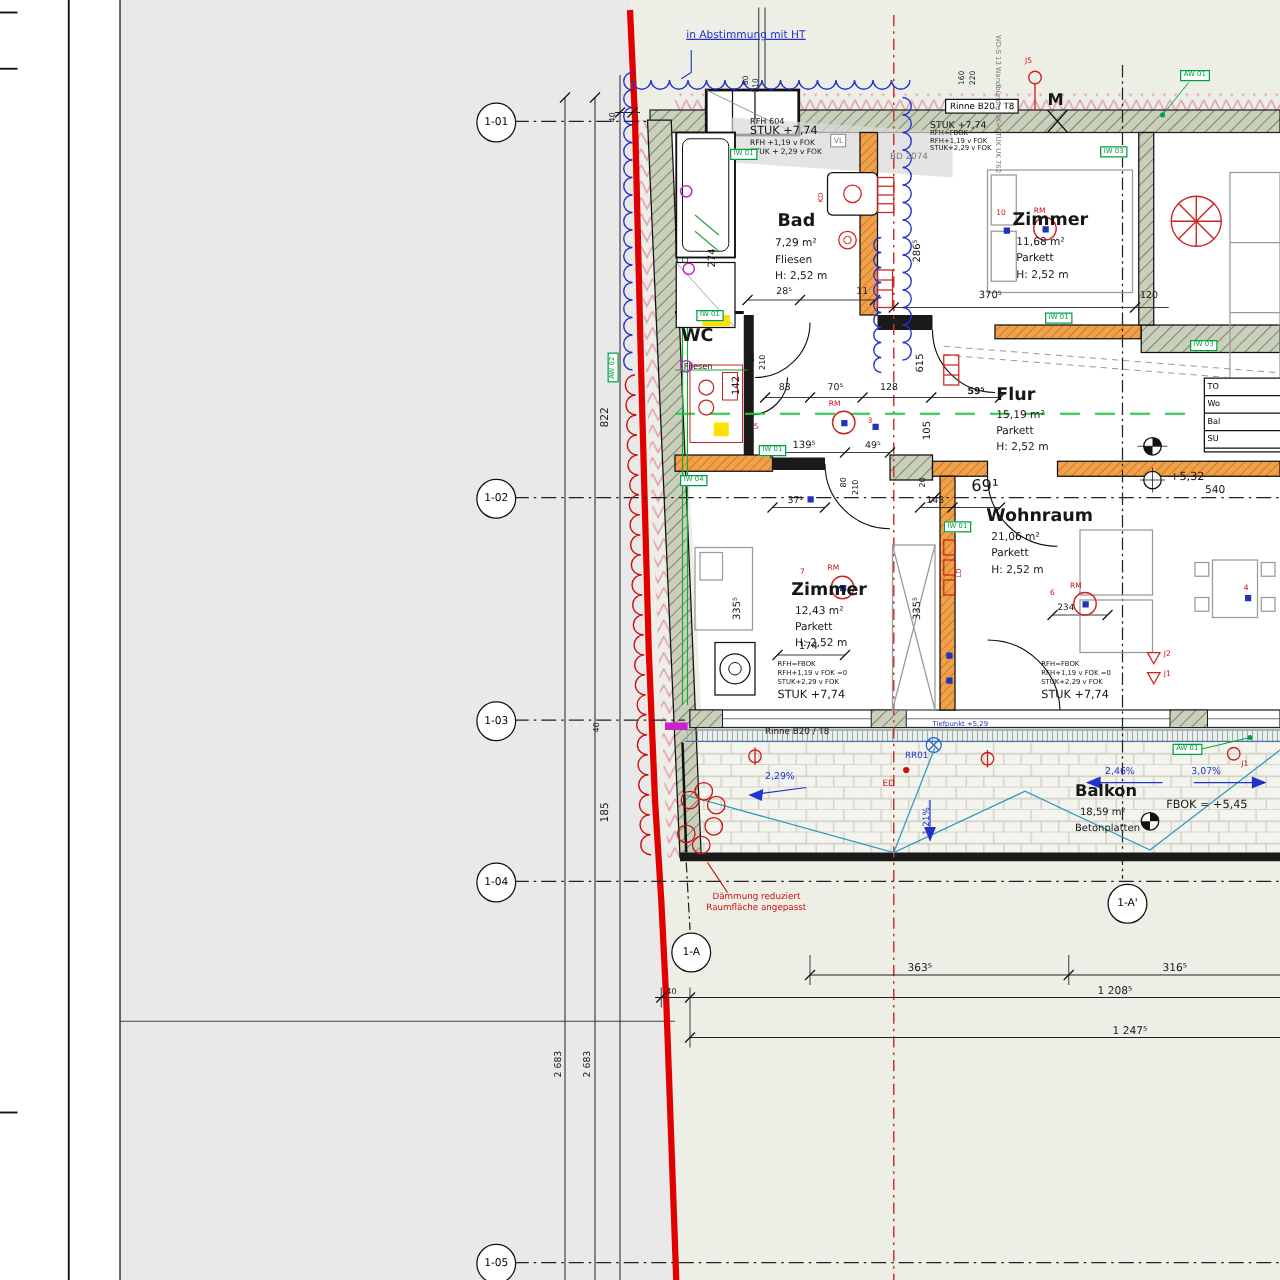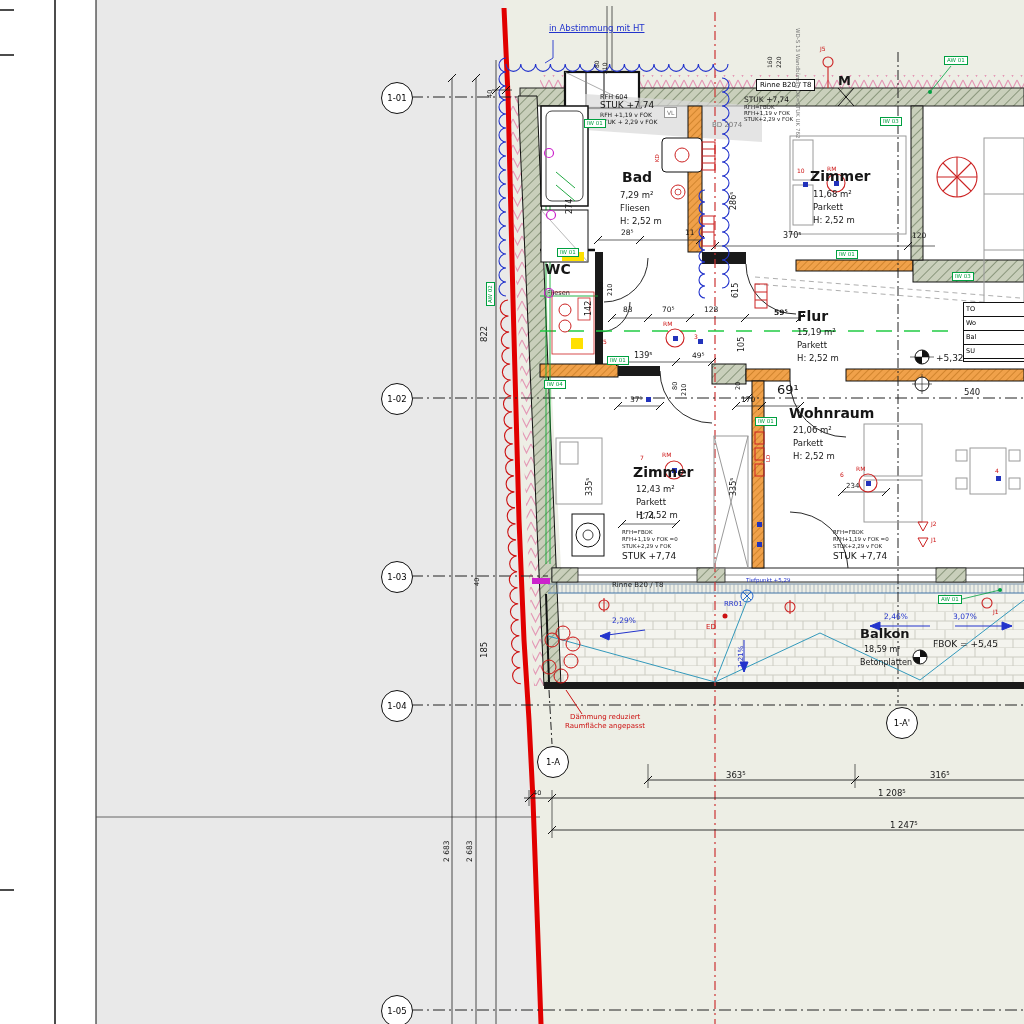--- a/index.html
+++ b/index.html
@@ -391,21 +391,21 @@
 <div class="L" style="left:636px;top:485px;font-size:8.5px;">12,43 m²</div>
 <div class="L" style="left:636px;top:498px;font-size:8.5px;">Parkett</div>
 <div class="L" style="left:636px;top:511px;font-size:8.5px;">H: 2,52 m</div>
 
 <div class="L B" style="left:860px;top:627px;font-size:13px;">Balkon</div>
 <div class="L" style="left:864px;top:646px;font-size:8px;">18,59 m²</div>
 <div class="L" style="left:860px;top:659px;font-size:8px;">Betonplatten</div>
 <div class="L" style="left:933px;top:640px;font-size:9px;">FBOK = +5,45</div>
 
 <div class="L" style="left:936px;top:343px;font-size:9px;margin-left:39px;">+5,46</div>
-<div class="L" style="left:936px;top:354px;font-size:9px;">+5,32</div>
+<div class="L" style="left:936px;top:378px;font-size:9px;">+5,32</div>
 <div class="L blue" style="left:746px;top:578px;font-size:5.5px;">Tiefpunkt +5,29</div>
 <div class="L blue" style="left:612px;top:617px;font-size:7.5px;">2,29%</div>
 <div class="L blue R" style="left:738px;top:668px;font-size:7px;">1,21%</div>
 <div class="L blue" style="left:884px;top:613px;font-size:7.5px;">2,46%</div>
 <div class="L blue" style="left:953px;top:613px;font-size:7.5px;">3,07%</div>
 
 <div class="L blue" style="left:549px;top:24px;font-size:8.5px;text-decoration:underline;">in Abstimmung mit HT</div>
 <div class="L red" style="left:570px;top:714px;font-size:7px;">Dämmung reduziert</div>
 <div class="L red" style="left:565px;top:723px;font-size:7px;">Raumfläche angepasst</div>
 <div class="box" style="left:756px;top:79px;padding:1px 3px;font-size:7px;"><span>Rinne B20 / T8</span></div>
@@ -487,21 +487,21 @@
 <div class="L" style="left:912px;top:232px;font-size:7.5px;">120</div>
 <div class="L" style="left:604px;top:229px;font-size:7.5px;margin-left:17px;">28⁵</div>
 <div class="L" style="left:685px;top:229px;font-size:7.5px;">11</div>
 <div class="L" style="left:623px;top:306px;font-size:7.5px;">83</div>
 <div class="L" style="left:662px;top:306px;font-size:7.5px;">70⁵</div>
 <div class="L" style="left:704px;top:306px;font-size:7.5px;">128</div>
 <div class="L" style="left:774px;top:309px;font-size:7.5px;font-weight:bold;">59⁵</div>
 <div class="L" style="left:634px;top:352px;font-size:8px;">139⁵</div>
 <div class="L" style="left:692px;top:352px;font-size:7.5px;">49⁵</div>
 <div class="L" style="left:630px;top:396px;font-size:7.5px;">37¹</div>
-<div class="L" style="left:741px;top:396px;font-size:7.5px;">170</div>
+<div class="L" style="left:741px;top:396px;font-size:7.5px;">143</div>
 <div class="L" style="left:777px;top:383px;font-size:13px;">69¹</div>
 <div class="L" style="left:934px;top:388px;font-size:8.5px;margin-left:30px;">540</div>
 <div class="L" style="left:639px;top:513px;font-size:8px;text-align:center;">174</div>
 <div class="L" style="left:846px;top:483px;font-size:7px;">234</div>
 <div class="L R" style="left:594px;top:68px;font-size:6px;">80</div>
 <div class="L R" style="left:602px;top:74px;font-size:6px;">210</div>
 <div class="L R" style="left:598px;top:290px;font-size:6.5px;">80</div>
 <div class="L R" style="left:607px;top:296px;font-size:6.5px;">210</div>
 <div class="L R" style="left:672px;top:390px;font-size:6.5px;">80</div>
 <div class="L R" style="left:681px;top:396px;font-size:6.5px;">210</div>

